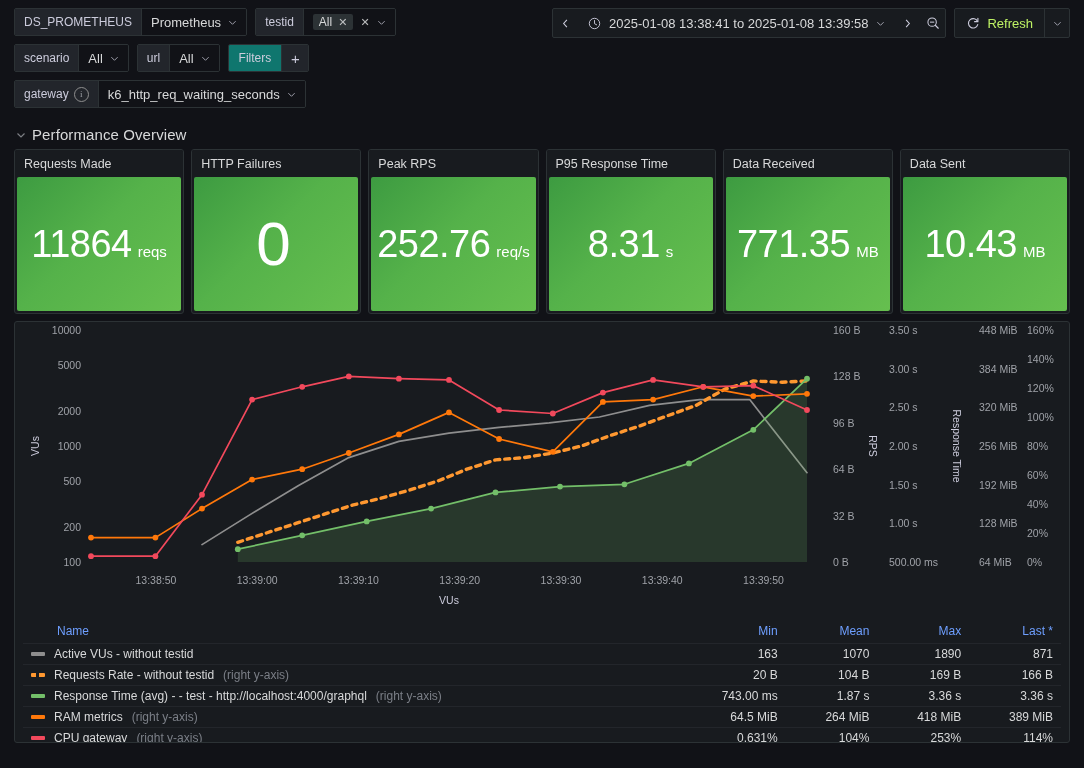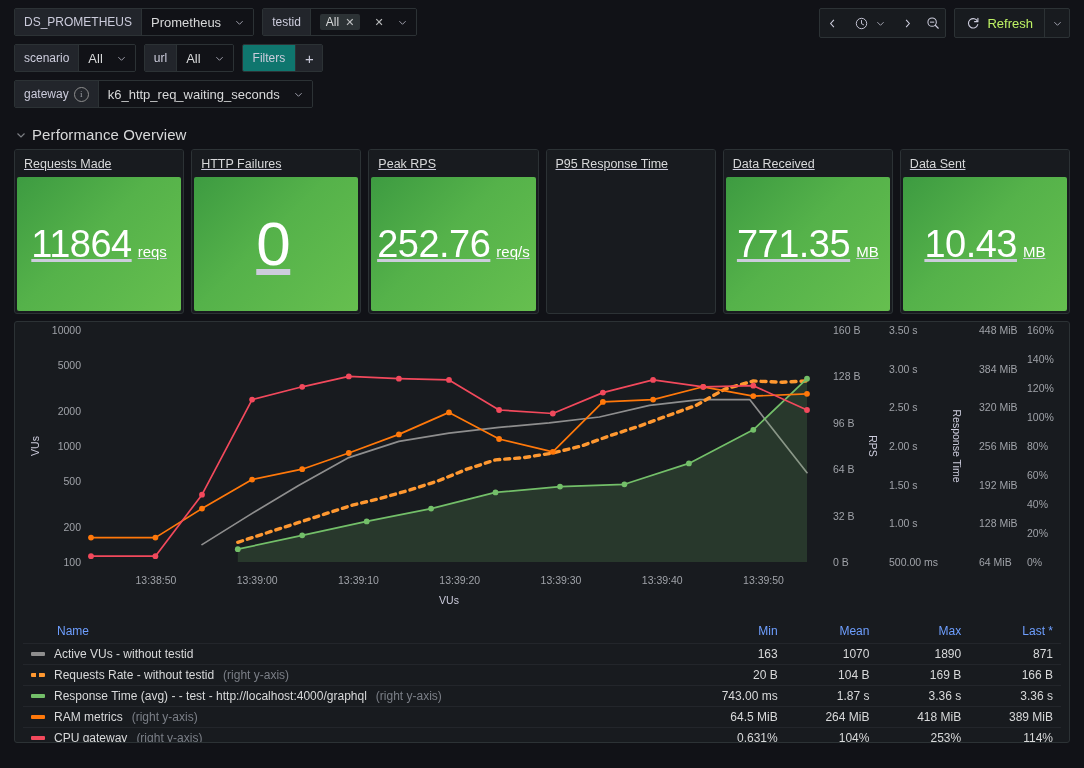--- a/index.html
+++ b/index.html
@@ -11,21 +11,21 @@
     font-size:12px;
     -webkit-font-smoothing:antialiased;
   }
   
   .topbar{padding:8px 14px 0 14px;}
   .varrow{display:flex;align-items:center;gap:8px;margin-bottom:8px;}
   .varpill{display:flex;align-items:stretch;border:1px solid #2c3235;border-radius:2px;
            background:#181b1f;height:26px;overflow:hidden;}
   .varlabel{display:flex;align-items:center;gap:5px;padding:0 9px;background:#22252b;
             color:#ccccdc;font-size:12px;white-space:nowrap;border-right:1px solid #2c3235;}
-  .varvalue{display:flex;align-items:center;gap:14px;padding:0 9px;color:#d8d9da;font-size:13px;
+  .varvalue{display:flex;align-items:center;gap:7px;padding:0 9px;color:#d8d9da;font-size:13px;
             white-space:nowrap;background:#111217;}
   .varvalue.wide{min-width:96px;}
   .chev{display:inline-block;width:9px;height:9px;opacity:.75;}
   .chev svg{display:block;}
   .tagbox{display:flex;align-items:center;gap:6px;background:#2c3235;border-radius:2px;
           padding:1px 6px;font-size:12px;color:#d8d9da;}
   .xmini{font-size:11px;opacity:.85;cursor:pointer;line-height:1;}
   .infoicon{width:13px;height:13px;border:1px solid #8e8e8e;border-radius:50%;
             display:inline-flex;align-items:center;justify-content:center;font-size:9px;
             color:#9fa2a8;font-family:"Liberation Serif",serif;line-height:1;}
@@ -40,21 +40,21 @@
   .tpmain{display:flex;align-items:center;gap:8px;padding:0 10px;color:#d8d9da;font-size:13px;white-space:nowrap;cursor:pointer;}
   .refreshgrp{display:flex;align-items:stretch;border:1px solid #2c3235;border-radius:2px;background:#181b1f;height:28px;}
   .refreshbtn{display:flex;align-items:center;gap:7px;padding:0 11px;color:#bef264;font-size:13px;cursor:pointer;}
   .refreshcaret{display:flex;align-items:center;justify-content:center;width:24px;border-left:1px solid #2c3235;cursor:pointer;}
 
   
   .rowheader{display:flex;align-items:center;gap:7px;padding:10px 14px 6px 16px;}
   .rowtitle{font-size:15px;font-weight:400;color:#d8d9da;letter-spacing:.1px;}
 
   
-  .statrow{display:flex;gap:7px;padding:0 14px;text-decoration:underline;}
+  .statrow{display:flex;gap:7px;padding:0 14px;}
   .statpanel{flex:1;border:1px solid #2c3235;border-radius:3px;background:#181b1f;overflow:hidden;
              display:flex;flex-direction:column;height:163px;}
   .stathead{height:27px;display:flex;align-items:center;padding:0 9px;font-size:12.5px;
             color:#d8d9da;background:#181b1f;}
   .statbody{flex:1;margin:0 2px 2px 2px;border-radius:2px;
             background:linear-gradient(135deg,#3d9b41 0%,#55b24a 45%,#66bf4f 100%);
             display:flex;align-items:center;justify-content:center;}
   .statinner{display:flex;align-items:baseline;gap:6px;color:#ffffff;}
   .statval{font-size:38px;font-weight:400;line-height:1;letter-spacing:-.5px;}
   .statunit{font-size:15px;font-weight:400;}
@@ -173,20 +173,21 @@
           <path d="M7.5 2 L4 6 L7.5 10" fill="none" stroke="#ccccdc" stroke-width="1.2"></path>
         </svg>
     </span>
     <span class="tpmain">
       <span>
         <svg viewBox="0 0 16 16" width="13" height="13" style="display:block">
           <circle cx="8" cy="8" r="6.4" fill="none" stroke="#ccccdc" stroke-width="1.15"></circle>
           <path d="M8 4.3 L8 8.2 L10.6 9.6" fill="none" stroke="#ccccdc" stroke-width="1.15" stroke-linecap="round"></path>
         </svg>
       </span>
+      <span>2025-01-08 13:38:41 to 2025-01-08 13:39:58</span>
       <span class="chev">
         <svg viewBox="0 0 10 10" width="9" height="9">
             <path d="M1.5 3.5 L5 7 L8.5 3.5" fill="none" stroke="#ccccdc" stroke-width="1.1"></path>
           </svg>
       </span>
     </span>
     <span class="tpbtn">
       <svg viewBox="0 0 12 12" width="11" height="11">
           <path d="M4.5 2 L8 6 L4.5 10" fill="none" stroke="#ccccdc" stroke-width="1.2"></path>
         </svg>
@@ -252,20 +253,26 @@
     <div class="stathead">Peak RPS</div>
     <div class="statbody">
       <div class="statinner">
         <span class="statval">252.76</span>
         <span class="statunit">req/s</span>
       </div>
     </div>
   </div>
   <div class="statpanel">
     <div class="stathead">P95 Response Time</div>
+    <div class="statbody">
+      <div class="statinner">
+        <span class="statval">8.31</span>
+        <span class="statunit">s</span>
+      </div>
+    </div>
   </div>
   <div class="statpanel">
     <div class="stathead">Data Received</div>
     <div class="statbody">
       <div class="statinner">
         <span class="statval">771.35</span>
         <span class="statunit">MB</span>
       </div>
     </div>
   </div>

